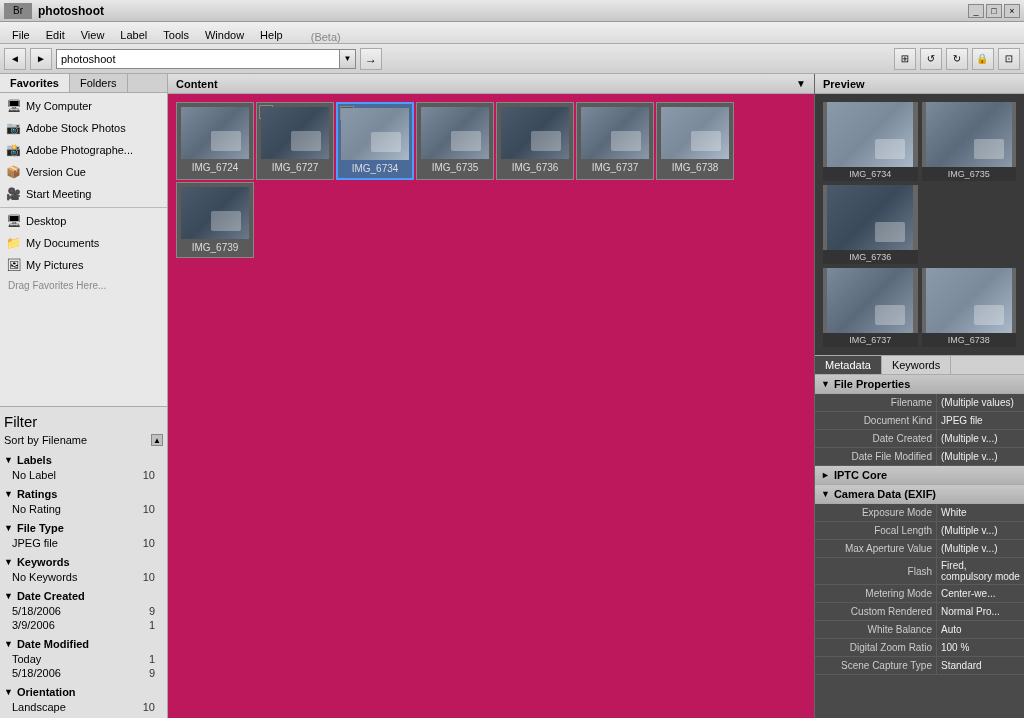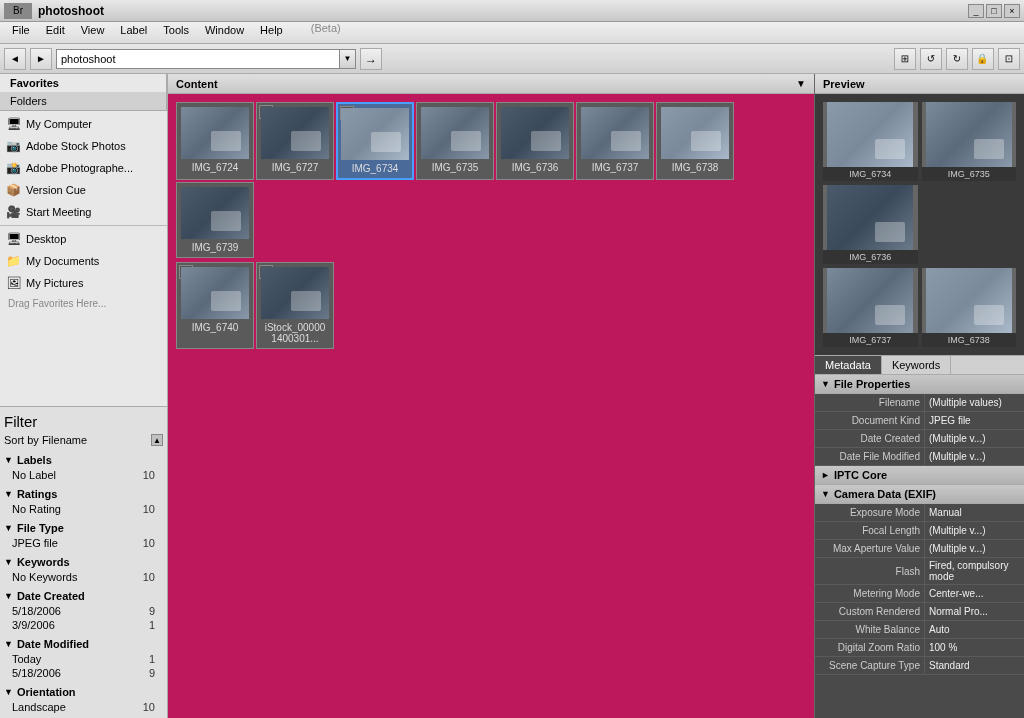--- a/index.html
+++ b/index.html
@@ -17,21 +17,21 @@
     #titlebar .app-icon { width: 28px; height: 16px; background: #888; margin-right: 6px; font-size: 10px; display: flex; align-items: center; justify-content: center; }
     #titlebar .title { font-size: 12px; font-weight: bold; flex: 1; }
     #titlebar .win-controls { display: flex; gap: 2px; }
     #titlebar .win-btn { width: 16px; height: 14px; background: #ccc; border: 1px solid #888; font-size: 9px; display: flex; align-items: center; justify-content: center; cursor: pointer; }
 
     
     #menubar {
       background: linear-gradient(to bottom, #f0f0f0, #dcdcdc);
       height: 22px;
       display: flex;
-      align-items: flex-start;
+      align-items: flex-end;
       padding: 0 4px;
       border-bottom: 1px solid #aaa;
     }
     #menubar .menu-item { padding: 2px 8px; font-size: 11px; cursor: pointer; }
     #menubar .beta { color: #888; font-size: 11px; margin-left: 20px; }
 
     
     #toolbar {
       background: linear-gradient(to bottom, #e8e8e8, #d0d0d0);
       height: 30px;
@@ -52,21 +52,21 @@
 
     
     #left-panel {
       width: 168px;
       background: #e8e8e8;
       border-right: 1px solid #aaa;
       display: flex;
       flex-direction: column;
       overflow: hidden;
     }
-    .panel-tabs { display: flex; background: #d0d0d0; border-bottom: 1px solid #aaa; flex-direction: column; }
+    .panel-tabs { display: flex; background: #d0d0d0; border-bottom: 1px solid #aaa; }
     .panel-tab { padding: 3px 10px; font-size: 11px; cursor: pointer; border-right: 1px solid #aaa; }
     .panel-tab.active { background: #e8e8e8; font-weight: bold; }
     .favorites-list { flex: 1; overflow-y: auto; padding: 2px 0; }
     .fav-item { display: flex; align-items: center; padding: 3px 6px; cursor: pointer; font-size: 11px; }
     .fav-icon { width: 16px; height: 16px; margin-right: 4px; display: flex; align-items: center; justify-content: center; font-size: 12px; flex-shrink: 0; }
     .fav-divider { height: 1px; background: #bbb; margin: 2px 0; }
     .drag-hint { padding: 4px 8px; font-size: 10px; color: #888; }
 
     
     #filter-panel {
@@ -185,21 +185,21 @@
       border-bottom: 1px solid #aaa;
       color: #000;
     }
     .meta-section-arrow { margin-right: 4px; font-size: 9px; }
     .meta-row {
       display: flex;
       border-bottom: 1px solid #5a5a5a;
       min-height: 18px;
     }
     .meta-key {
-      width: 110px;
+      width: 122px;
       flex-shrink: 0;
       padding: 2px 4px;
       text-align: right;
       color: #ccc;
       font-size: 10px;
       border-right: 1px solid #5a5a5a;
       display: flex;
       align-items: center;
       justify-content: flex-end;
     }
@@ -462,39 +462,20 @@
         </div>
 
         <div class="thumb-item">
           <div class="thumb-img">
               <div class="img-fake dark"></div>
             </div>
           <div class="thumb-label">IMG_6739</div>
         </div>
       </div>
 
-      <div class="thumb-row">
-
-        <div class="thumb-item">
-          <div class="thumb-badge">6</div>
-          <div class="thumb-img">
-              <div class="img-fake"></div>
-            </div>
-          <div class="thumb-label">IMG_6740</div>
-        </div>
-
-        <div class="thumb-item" style="width:78px;">
-          <div class="thumb-badge">5</div>
-          <div class="thumb-img">
-              <div class="img-fake dark"></div>
-            </div>
-          <div class="thumb-label">iStock_00000
-1400301...</div>
-        </div>
-      </div>
     </div>
   </div>
 
   <div id="right-panel">
     <div class="preview-header">
       <span>Preview</span>
     </div>
     <div class="preview-area">
       <div class="preview-thumb" style="grid-column:1; grid-row:1;">
         <div class="preview-img">
@@ -560,21 +541,21 @@
         <span class="meta-section-arrow">►</span>
         <span>IPTC Core</span>
       </div>
 
       <div class="meta-section-header">
         <span class="meta-section-arrow">▼</span>
         <span>Camera Data (EXIF)</span>
       </div>
       <div class="meta-row">
         <div class="meta-key">Exposure Mode</div>
-        <div class="meta-val">Manual</div>
+        <div class="meta-val">White</div>
       </div>
       <div class="meta-row">
         <div class="meta-key">Focal Length</div>
         <div class="meta-val">(Multiple v...)</div>
       </div>
       <div class="meta-row">
         <div class="meta-key">Max Aperture Value</div>
         <div class="meta-val">(Multiple v...)</div>
       </div>
       <div class="meta-row">

